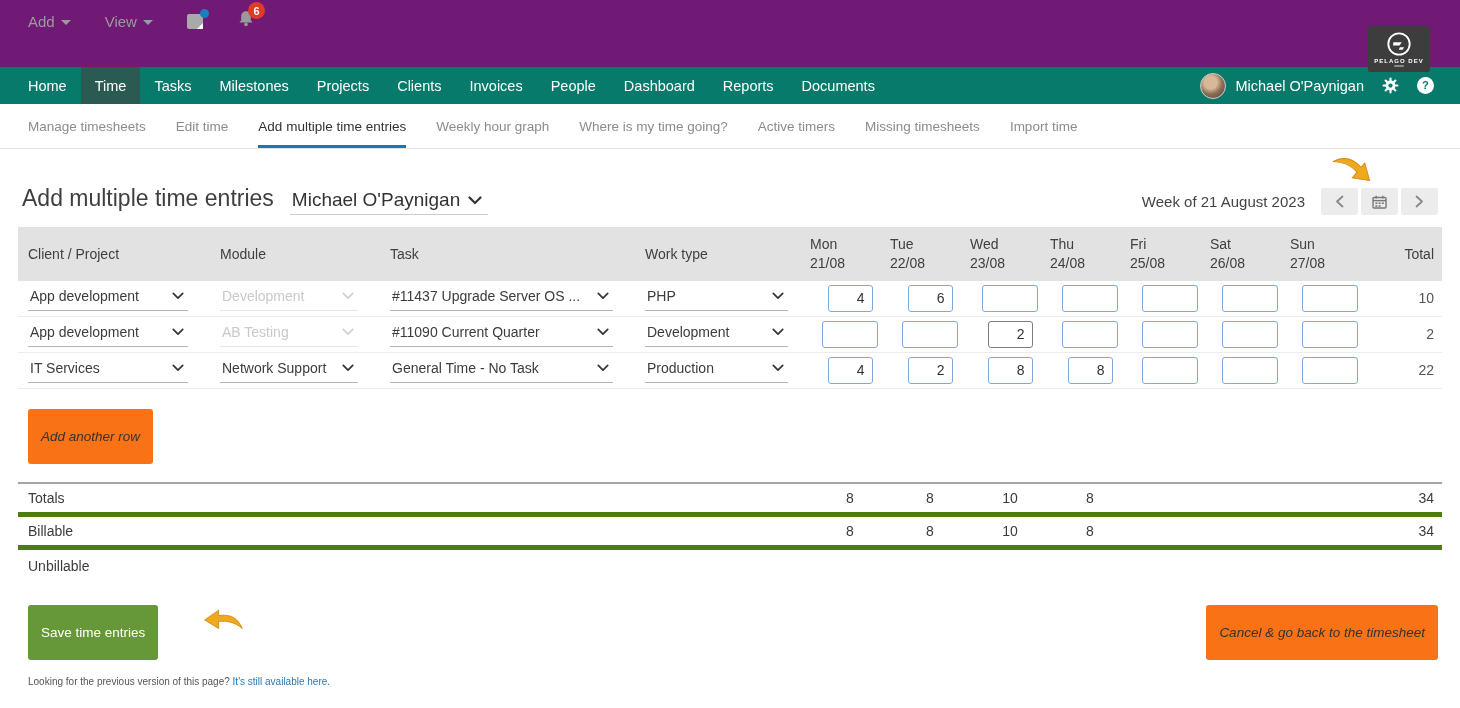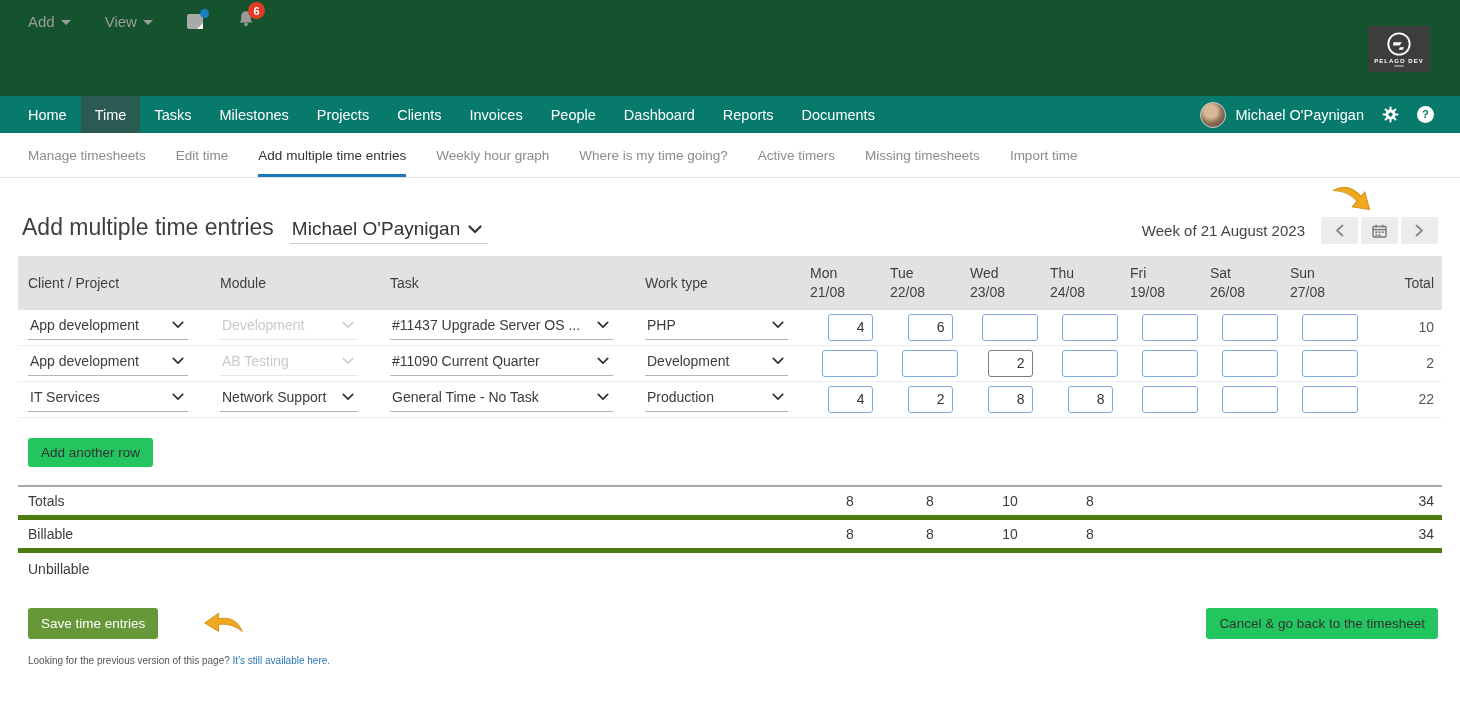--- a/index.html
+++ b/index.html
@@ -1,20 +1,20 @@
 <!DOCTYPE html>
 <html><head>
 <meta charset="utf-8">
 <style>
   * { margin:0; padding:0; box-sizing:border-box; }
   html,body { width:1460px; height:708px; background:#ffffff; overflow:hidden;
     font-family:"Liberation Sans","DejaVu Sans",sans-serif; color:#3c3c3c; }
 
   
-  .top-header { position:relative; height:96px; background:#14532d; }
+  .top-header { position:relative; height:67px; background:#701a75; }
   .utility-bar { display:flex; align-items:center; gap:34px; padding:10px 0 0 28px; }
   .util-menu { display:flex; align-items:center; gap:6px; color:#9b9b9b; font-size:15px; cursor:pointer; }
   .util-caret { width:0; height:0; border-left:5px solid transparent; border-right:5px solid transparent; border-top:5px solid #9b9b9b; margin-top:2px; }
   .icon-wrap { position:relative; display:inline-flex; }
   .note-icon { width:16px; height:15px; background:#a9a9a9; border-radius:2px; position:relative; }
   .note-icon::after { content:""; position:absolute; right:0; bottom:0; border-style:solid; border-width:0 6px 6px 0; border-color:transparent #fff transparent transparent; transform:rotate(90deg); }
   .blue-dot { position:absolute; top:-5px; right:-6px; width:9px; height:9px; border-radius:50%; background:#1a7fc1; }
   .badge { position:absolute; top:-8px; right:-10px; min-width:17px; height:17px; border-radius:50%; background:#e03b24; color:#fff; font-size:11px; font-weight:bold; display:flex; align-items:center; justify-content:center; }
   .logo-box { position:absolute; top:26px; right:30px; width:62px; height:46px; background:#3d3d3d; border-radius:2px; display:flex; flex-direction:column; align-items:center; justify-content:center; gap:1px; }
   .logo-text { color:#fff; font-size:6px; font-weight:bold; letter-spacing:1px; }
@@ -63,21 +63,21 @@
   .select-ctl { display:flex; align-items:center; justify-content:space-between; border-bottom:1px solid #b5b5b5; padding:2px 4px 6px 2px; font-size:14px; color:#3c3c3c; cursor:pointer; }
   .select-ctl.disabled { color:#c9c9c9; border-bottom-color:#e6e6e6; cursor:default; }
   .select-ctl.disabled svg path { stroke:#d0d0d0; }
   .hour-cell { display:flex; justify-content:center; }
   .hour-input { height:27px; width:56px; border:1px solid #7ea9da; border-radius:3px; text-align:right; padding:0 7px; font-size:14px; color:#333; background:#fff; }
   .hour-input.filled { width:45px; }
   .hour-input.grayb { border-color:#7d7d7d; }
   .row-total { text-align:right; padding-right:8px; font-size:14px; color:#555; }
 
   .add-row-wrap { margin:20px 0 0 10px; }
-  .btn-gray { background:#22c55e; border:none; border-radius:3px; padding:7px 13px; font-size:13.5px; color:#333; cursor:pointer; font-family:inherit; }
+  .btn-gray { background:#f97316; border:none; border-radius:3px; padding:20px 13px; font-size:13.5px; color:#333; cursor:pointer; font-family:inherit;font-style:italic; }
 
   
   .summary { margin-top:18px; border-top:2px solid #a6a6a6; }
   .srow { height:33px; border-bottom:5px solid #4d7c0f; font-size:14px; color:#3c3c3c; }
   .srow:last-child { border-bottom:none; }
   .s-label { grid-column:1 / span 4; padding-left:10px; }
   .s-val { text-align:center; }
   .s-total { text-align:right; padding-right:8px; }
 
   
@@ -222,21 +222,21 @@
 
   <div class="cols thead">
     <span class="th">Client / Project</span>
     <span class="th">Module</span>
     <span class="th">Task</span>
     <span class="th">Work type</span>
     <span class="th th-day"><span>Mon</span><br><span>21/08</span></span>
     <span class="th th-day"><span>Tue</span><br><span>22/08</span></span>
     <span class="th th-day"><span>Wed</span><br><span>23/08</span></span>
     <span class="th th-day"><span>Thu</span><br><span>24/08</span></span>
-    <span class="th th-day"><span>Fri</span><br><span>19/08</span></span>
+    <span class="th th-day"><span>Fri</span><br><span>25/08</span></span>
     <span class="th th-day"><span>Sat</span><br><span>26/08</span></span>
     <span class="th th-day"><span>Sun</span><br><span>27/08</span></span>
     <span class="th th-total">Total</span>
   </div>
 
   <div class="cols trow">
     <div class="cell">
         <div class="select-ctl">
       <span>App development</span>
       <svg width="12" height="8" viewBox="0 0 14 9">

